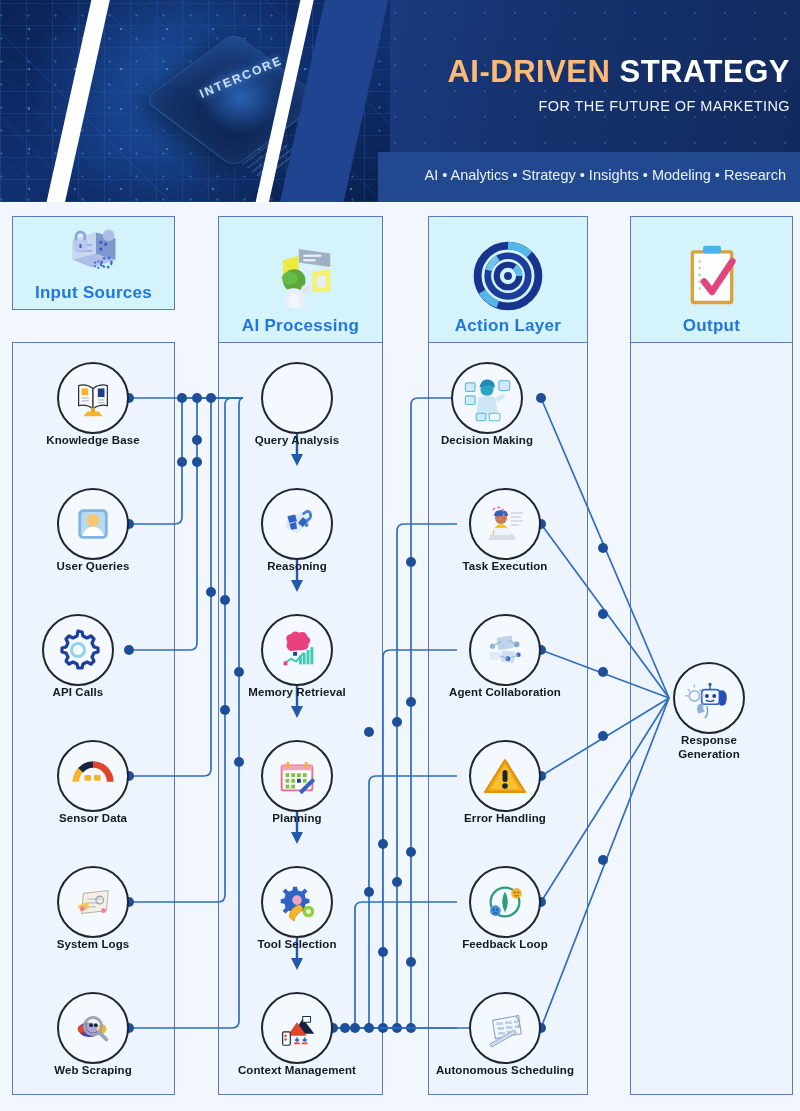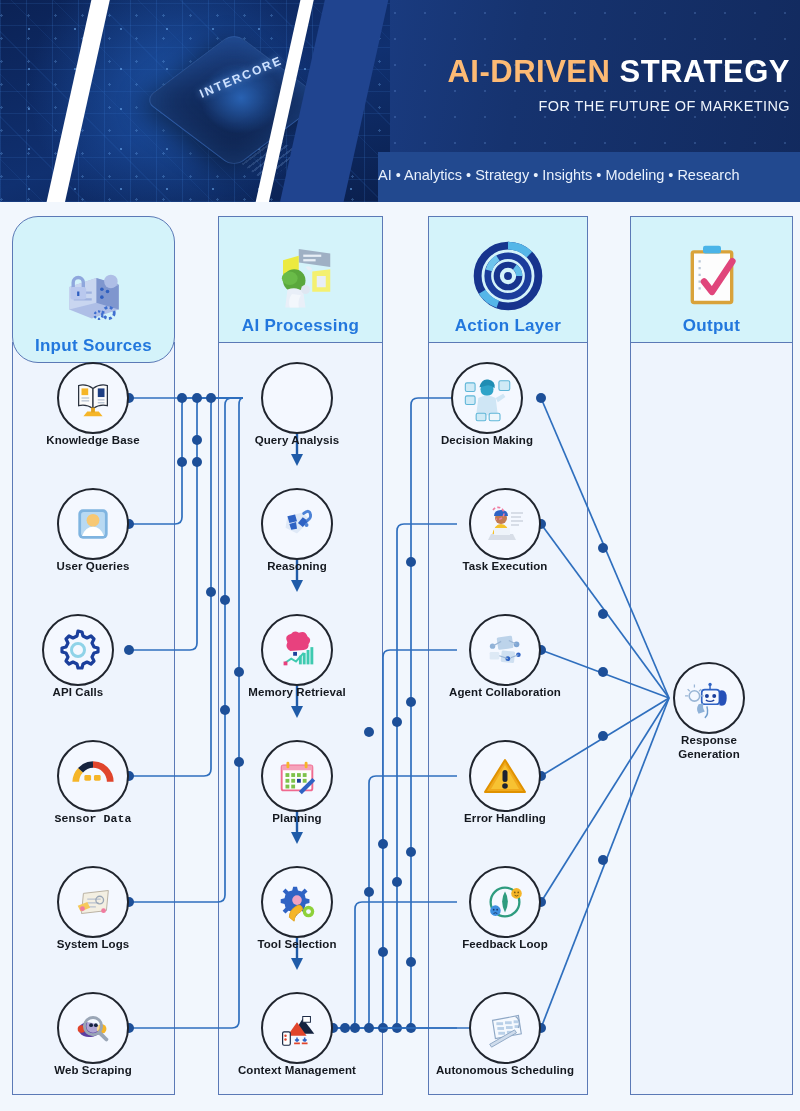--- a/index.html
+++ b/index.html
@@ -93,21 +93,21 @@
   .title-sub {
     position: absolute; left: 400px; top: 98px; width: 390px;
     text-align: right; color: #eef4fc; font-size: 14.5px; letter-spacing: .4px;
   }
   .kw-strip {
     position: absolute; left: 378px; top: 152px; width: 422px; height: 50px;
     background: #22498f;
   }
   .kw-text {
     position: absolute; left: 0; top: 15px; width: 408px;
-    text-align: left; color: #e9f1fc; font-size: 14.5px;
+    text-align: right; color: #e9f1fc; font-size: 14.5px;
   }
 
   
   .stage { position: absolute; left: 0; top: 202px; width: 800px; height: 909px; }
 
   .col-panel {
     position: absolute;
     border: 1.5px solid #5b79b6;
     background: #eef4fd;
   }
@@ -174,21 +174,21 @@
   </div>
 </div>
 
 <div class="stage">
 
   <div class="col-panel" style="left:12px;top:140px;width:163px;height:753px;"></div>
   <div class="col-panel" style="left:218px;top:140px;width:165px;height:753px;"></div>
   <div class="col-panel" style="left:428px;top:140px;width:160px;height:753px;"></div>
   <div class="col-panel" style="left:630px;top:140px;width:163px;height:753px;"></div>
 
-  <div class="col-head" style="left:12px;top:14px;width:163px;height:147px;border-radius:26px;">
+  <div class="col-head" style="left:12px;top:14px;width:163px;height:94px;">
     <svg class="col-head-icon" viewBox="0 0 64 64">
       <path d="M10 24 L34 16 L54 22 L54 44 L30 52 L10 44 Z" fill="#aebee6"></path>
       <path d="M34 16 L54 22 L54 44 L34 38 Z" fill="#7f96ce"></path>
       <path d="M10 24 L34 16 L34 38 L10 44 Z" fill="#c9d6f0"></path>
       <rect x="14" y="28" width="16" height="2" fill="#9fb2e0"></rect>
       <rect x="14" y="34" width="16" height="2" fill="#9fb2e0"></rect>
       <circle cx="39" cy="26" r="1.6" fill="#2f5fc0"></circle>
         <circle cx="44" cy="28" r="1.6" fill="#2f5fc0"></circle>
       <circle cx="39" cy="33" r="1.6" fill="#2f5fc0"></circle>
       <path d="M12 20 a6 6 0 0 1 12 0 v5 h-3 v-5 a3 3 0 0 0 -6 0 v5 h-3 z" fill="#8fa7dd"></path>
@@ -379,21 +379,21 @@
   <div class="node" style="left:42px;top:412px;width:152px;margin-left:-40px;">
     <div class="node-circle">
       <svg width="48" height="48" viewBox="0 0 48 48">
         <path d="M24 5 l4 1 1 4 4 2 4-2 3 3 -2 4 2 4 4 1 0 4 -4 1 -2 4 2 4 -3 3 -4-2 -4 2 -1 4 -4 0 -1-4 -4-2 -4 2 -3-3 2-4 -2-4 -4-1 0-4 4-1 2-4 -2-4 3-3 4 2 4-2 z" fill="none" stroke="#1b3f9c" stroke-width="3.2" stroke-linejoin="round"></path>
         <circle cx="24" cy="24" r="6.5" fill="none" stroke="#8fd3e8" stroke-width="3"></circle>
       </svg>
     </div>
     <div class="node-label">API Calls</div>
   </div>
 
-  <div class="node" style="left:57px;top:538px;width:152px;margin-left:-40px;font-family:Liberation Mono, monospace;">
+  <div class="node" style="left:57px;top:538px;width:152px;margin-left:-40px;">
     <div class="node-circle">
       <svg width="46" height="46" viewBox="0 0 48 48">
         <path d="M6 30 a18 18 0 0 1 5 -12" fill="none" stroke="#f5b528" stroke-width="7"></path>
         <path d="M11 18 a18 18 0 0 1 13 -6" fill="none" stroke="#17243f" stroke-width="7"></path>
         <path d="M24 12 a18 18 0 0 1 18 18" fill="none" stroke="#e0452c" stroke-width="7"></path>
         <rect x="15" y="23" width="7" height="6" rx="1.5" fill="#f5b528"></rect>
         <rect x="25" y="23" width="7" height="6" rx="1.5" fill="#f5b528"></rect>
       </svg>
     </div>
     <div class="node-label">Sensor Data</div>

